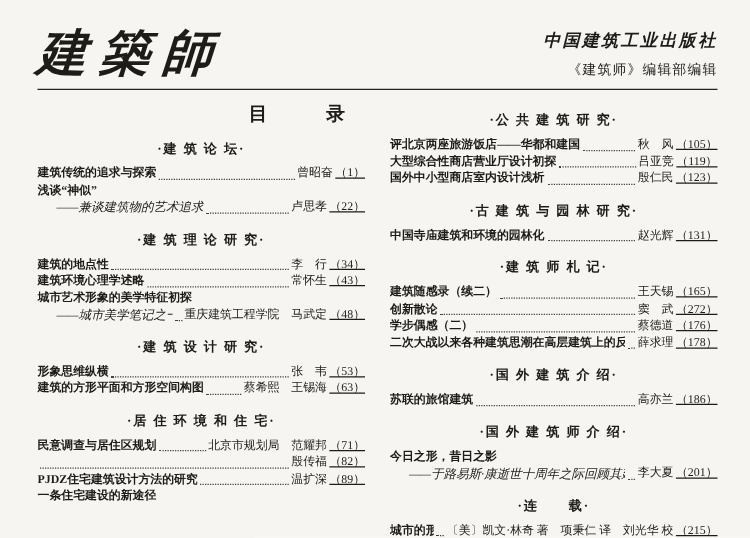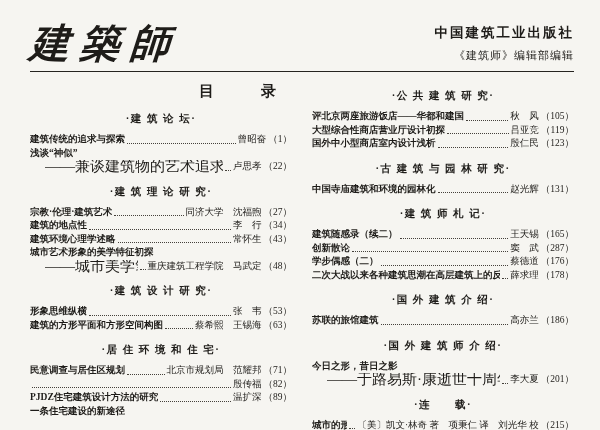--- a/index.html
+++ b/index.html
@@ -21,21 +21,21 @@
     letter-spacing:10px;line-height:46px;
     transform:skewX(-4deg);
     white-space:nowrap;
     margin-top:8px;
   }
   .issue-block{margin-left:14px;margin-top:18px;text-align:center;min-width:92px;}
   .issue-no{font-size:14px;font-weight:bold;letter-spacing:1px;}
   .issue-date{font-size:11px;margin-top:1px;letter-spacing:2px;white-space:nowrap;}
   .pub-block{margin-left:auto;text-align:right;margin-top:12px;}
   .pub-name{
-    font-size:13.5px;font-weight:bold;
+    font-size:13.5px;font-weight:bold;font-style:italic;
     letter-spacing:2px;white-space:nowrap;
   }
   .pub-editor{font-size:11px;margin-top:6px;letter-spacing:1px;white-space:nowrap;}
   .header-rule{border-bottom:1.6px solid #262420;margin-top:5px;}
   
   .columns{display:flex;gap:20px;margin-top:6px;}
   .col{flex:1;min-width:0;}
   .toc-title{
     text-align:right;font-size:15px;font-weight:bold;
     letter-spacing:16px;text-indent:16px;
@@ -47,28 +47,28 @@
     margin:11px 0 7px 0;
     white-space:nowrap;
   }
   .entry-line{
     display:flex;align-items:flex-end;
     font-size:9.5px;line-height:13.5px;
   }
   .entry-title{font-weight:600;white-space:nowrap;overflow:hidden;text-align:right;}
   .entry-title.solo{flex:0 0 auto;}
   .entry-sub-line{padding-left:15px;}
-  .entry-sub{font-size:15px;font-weight:normal;white-space:nowrap;overflow:hidden;}
+  .entry-sub{font-size:10px;font-weight:normal;white-space:nowrap;overflow:hidden;font-style:italic;}
   .leader{
     flex:1 1 auto;min-width:6px;
     border-bottom:1.5px dotted #45413b;
     margin:0 2px 3px 2px;
   }
   .entry-author{white-space:nowrap;font-size:9.5px;font-family:Liberation Serif, serif;}
-  .entry-page{white-space:nowrap;font-size:9.5px;margin-left:2px;}
+  .entry-page{white-space:nowrap;font-size:9.5px;margin-left:2px;text-decoration:underline;}
 </style>
 </head>
 <body>
 
 <div class="page">
 
   <div class="header">
     <div class="logo">建築師</div>
     <div class="pub-block">
       <div class="pub-name">中国建筑工业出版社</div>
@@ -91,26 +91,20 @@
           <span class="entry-title solo">浅谈“神似”</span>
         </div>
         <div class="entry-line entry-sub-line">
           <span class="entry-sub">——兼谈建筑物的艺术追求</span>
           <span class="leader"></span>
           <span class="entry-author">卢思孝</span>
           <span class="entry-page">（22）</span>
         </div>
         <div class="section-heading">·建 筑 理 论 研 究·</div>
         <div class="entry-line">
-          <span class="entry-title">宗教·伦理·建筑艺术</span>
-          <span class="leader"></span>
-          <span class="entry-author">同济大学　沈福煦</span>
-          <span class="entry-page">（27）</span>
-        </div>
-        <div class="entry-line">
           <span class="entry-title">建筑的地点性</span>
           <span class="leader"></span>
           <span class="entry-author">李　行</span>
           <span class="entry-page">（34）</span>
         </div>
         <div class="entry-line">
           <span class="entry-title">建筑环境心理学述略</span>
           <span class="leader"></span>
           <span class="entry-author">常怀生</span>
           <span class="entry-page">（43）</span>
@@ -190,21 +184,21 @@
         <div class="entry-line">
           <span class="entry-title">建筑随感录（续二）</span>
           <span class="leader"></span>
           <span class="entry-author">王天锡</span>
           <span class="entry-page">（165）</span>
         </div>
         <div class="entry-line">
           <span class="entry-title">创新散论</span>
           <span class="leader"></span>
           <span class="entry-author">窦　武</span>
-          <span class="entry-page">（287）</span>
+          <span class="entry-page">（272）</span>
         </div>
         <div class="entry-line">
           <span class="entry-title">学步偶感（二）</span>
           <span class="leader"></span>
           <span class="entry-author">蔡德道</span>
           <span class="entry-page">（176）</span>
         </div>
         <div class="entry-line">
           <span class="entry-title">二次大战以来各种建筑思潮在高层建筑上的反映</span>
           <span class="leader"></span>

